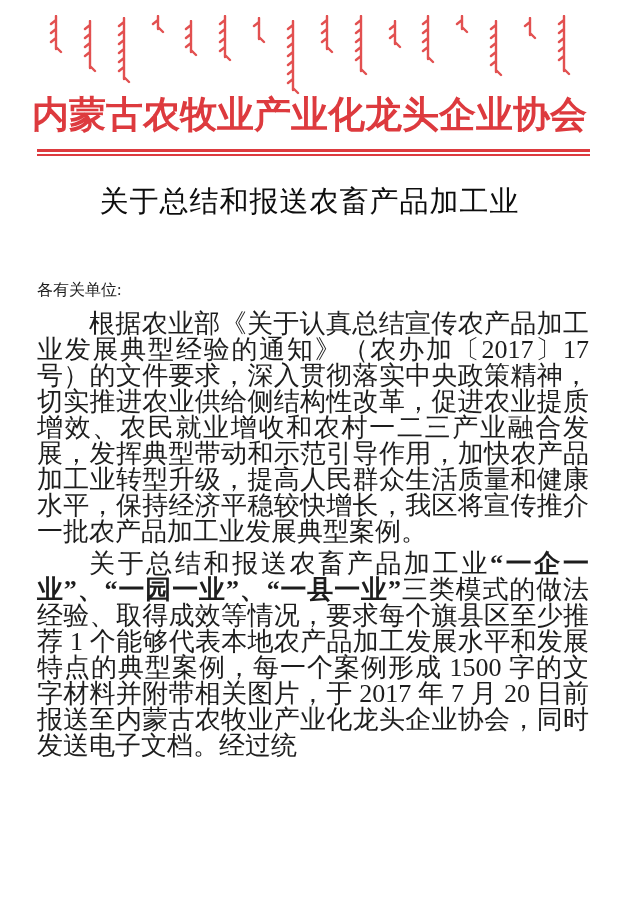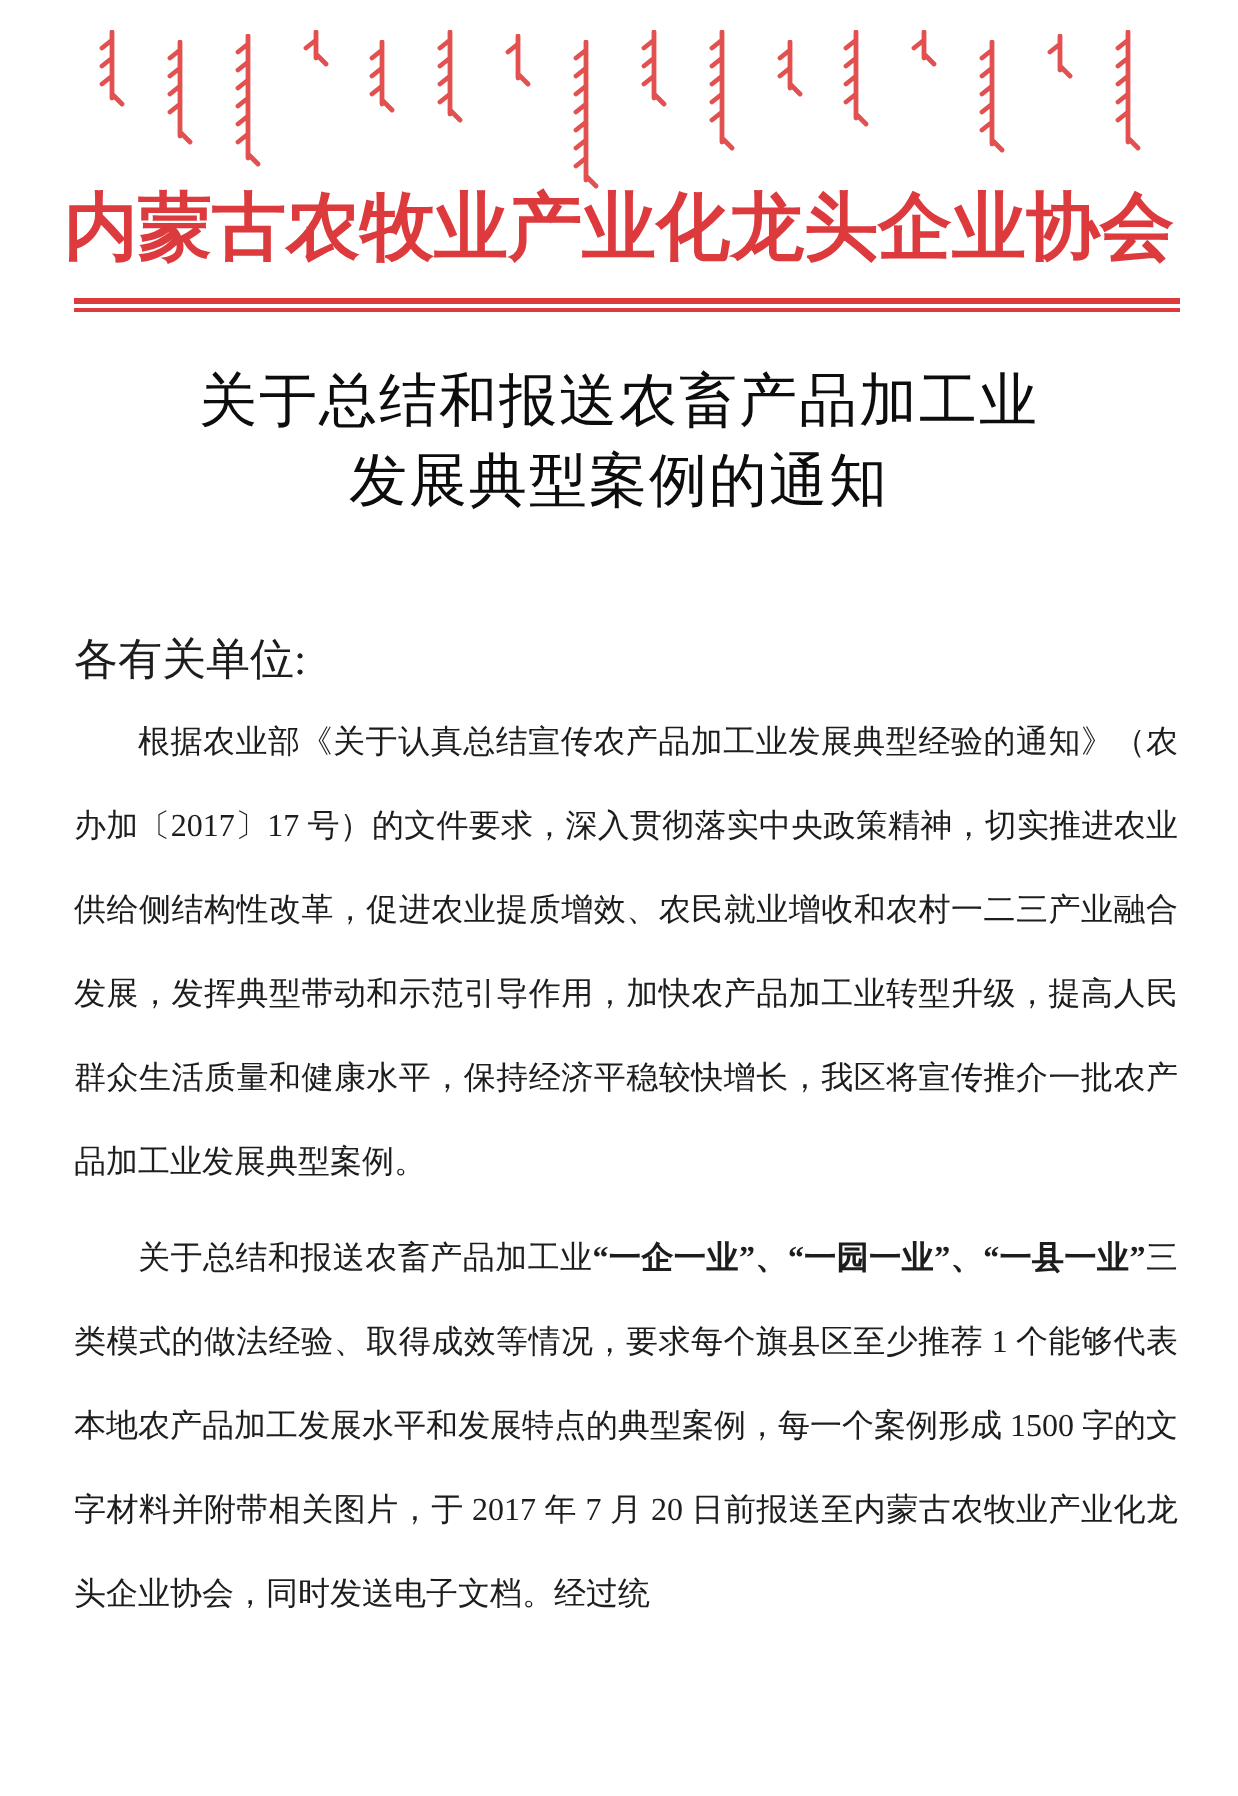--- a/index.html
+++ b/index.html
@@ -24,25 +24,25 @@
   
   .doc-title {
     margin: 25px 0 0 0; text-align: center; color: #0d0d0d;
     font-size: 29px; line-height: 40px; font-weight: normal;
   }
   .title-line { display: block; letter-spacing: 1px; }
   
   .body-text { color: #1d1d1d; }
   .salutation {
     margin: 48px 0 0 0; padding: 0 16px 0 37px;
-    font-size: 22px; line-height: 42px;
+    font-size: 16px; line-height: 42px;
   }
   .para {
     margin: 0; padding: 0 30px 0 37px;
-    font-size: 16px; line-height: 42px;
+    font-size: 26px; line-height: 26px;
     text-align: justify; text-indent: 2em;
   }
   .para.second { margin-top: 6px; }
   .bold-terms { font-weight: bold; }
 </style>
 </head>
 <body>
 
 <div class="page">
 
@@ -97,21 +97,20 @@
           <path d="M8 1 L8 56 M8 5 L3 9 M8 14 L3 18 M8 23 L3 27 M8 32 L3 36 M8 41 L3 45 M8 54 L13 59" stroke="#e25050" stroke-width="2.4" fill="none" stroke-linecap="round"></path>
         </svg>
       </div>
     <h1 class="org-name" style="color: rgb(221, 58, 62);">内蒙古农牧业产业化龙头企业协会</h1>
     <div class="double-rule" id="double-rule" style="border-top-color: rgb(221, 58, 62); border-bottom-color: rgb(221, 58, 62);"></div>
   </header>
 
   <main class="body-text">
     <h2 class="doc-title">
       <span class="title-line">关于总结和报送农畜产品加工业</span>
-      <span class="title-line">发展典型案例的通知</span>
     </h2>
 
     <p class="salutation">各有关单位:</p>
 
     <p class="para">根据农业部《关于认真总结宣传农产品加工业发展典型经验的通知》（农办加〔2017〕17 号）的文件要求，深入贯彻落实中央政策精神，切实推进农业供给侧结构性改革，促进农业提质增效、农民就业增收和农村一二三产业融合发展，发挥典型带动和示范引导作用，加快农产品加工业转型升级，提高人民群众生活质量和健康水平，保持经济平稳较快增长，我区将宣传推介一批农产品加工业发展典型案例。</p>
 
     <p class="para second"><span>关于总结和报送农畜产品加工业</span><span class="bold-terms">“一企一业”、“一园一业”、“一县一业”</span><span>三类模式的做法经验、取得成效等情况，要求每个旗县区至少推荐 1 个能够代表本地农产品加工发展水平和发展特点的典型案例，每一个案例形成 1500 字的文字材料并附带相关图片，于 2017 年 7 月 20 日前报送至内蒙古农牧业产业化龙头企业协会，同时发送电子文档。经过统</span></p>
   </main>
 
 </div>

